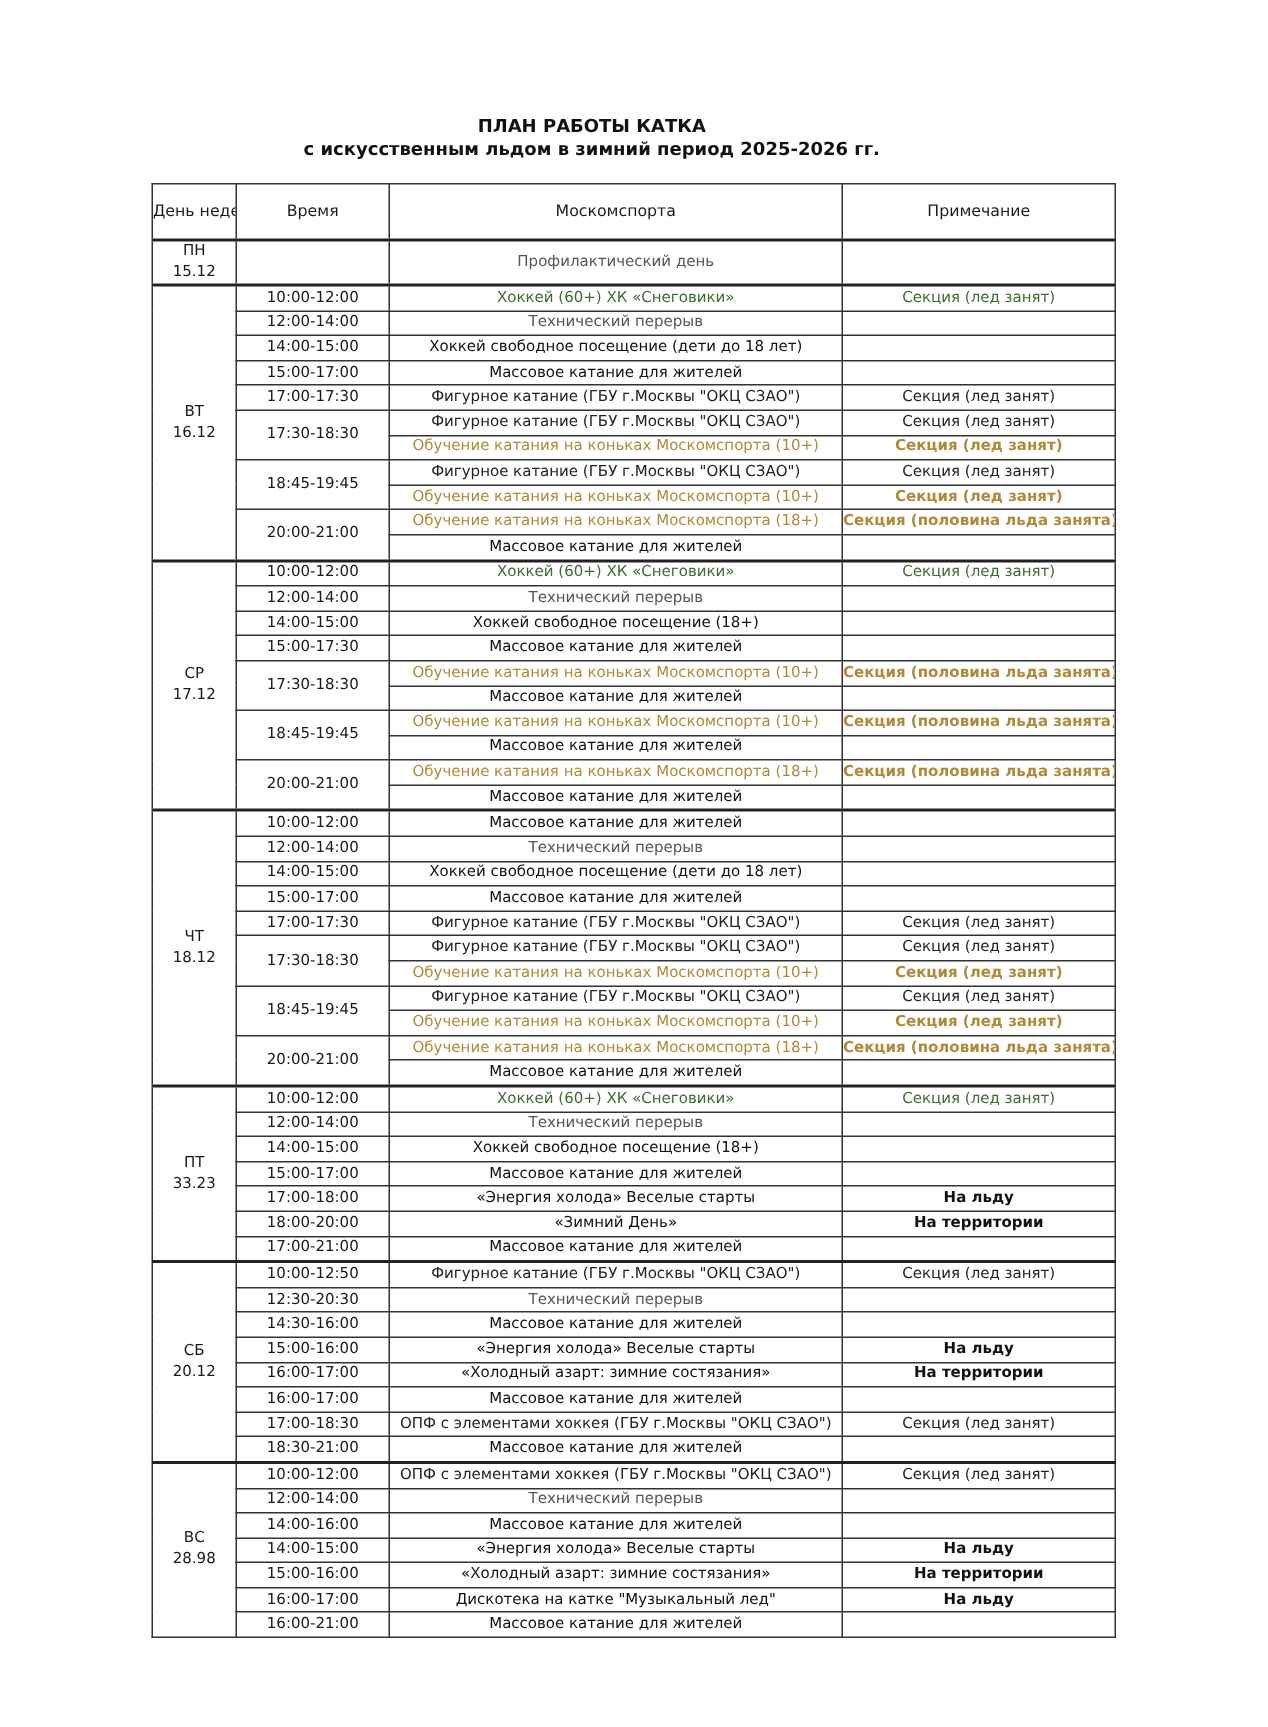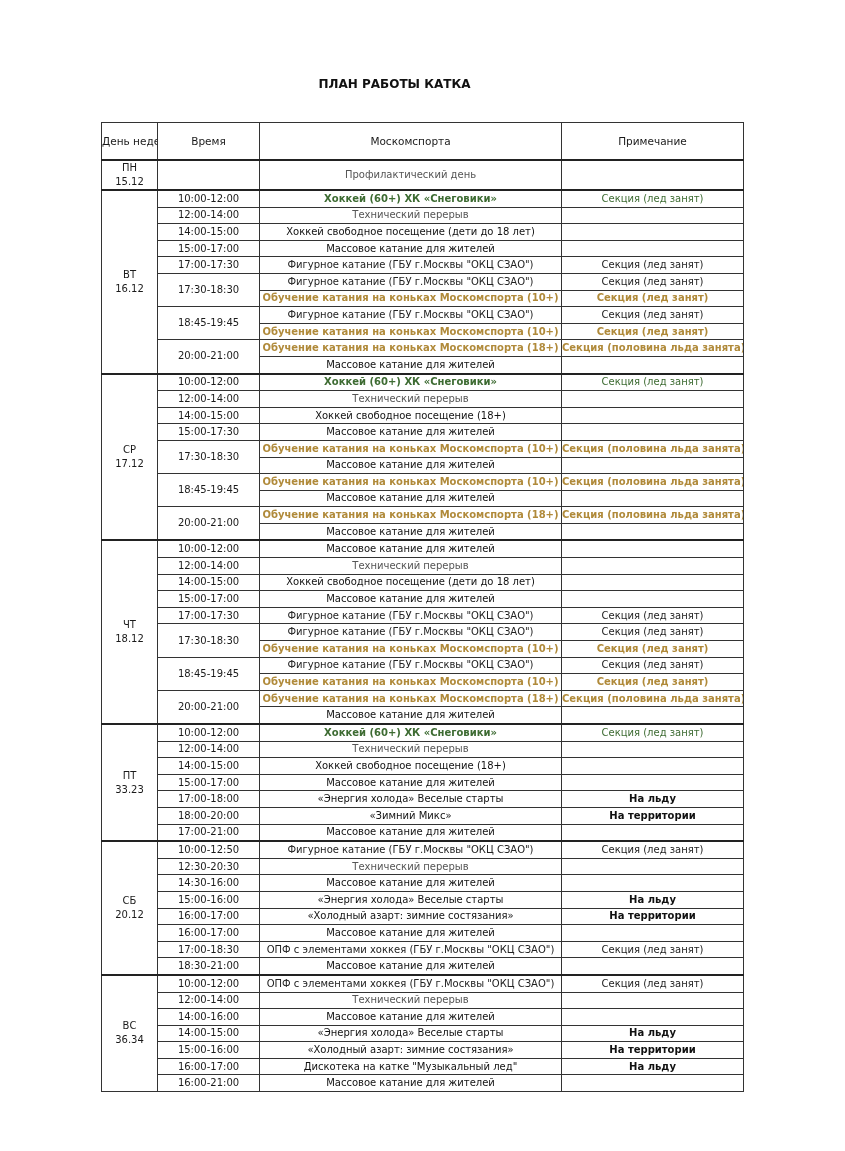--- a/index.html
+++ b/index.html
@@ -9,32 +9,33 @@
   table.schedule { position: absolute; left: 101px; top: 122px; width: 642px; border-collapse: collapse; table-layout: fixed; }
   table.schedule td, table.schedule th { border: 1px solid #333; padding: 0; font-size: 10px; text-align: center; vertical-align: middle; height: 15.6px; line-height: 14px; white-space: nowrap; overflow: hidden; }
   table.schedule th { font-weight: normal; height: 36px; font-size: 10.5px; line-height: 13px; }
   table.schedule tr.day-start td { border-top: 2px solid #222; }
   col.c-day { width: 56px; } col.c-time { width: 102px; } col.c-event { width: 302px; } col.c-note { width: 182px; }
   td.day { font-size: 10.5px; line-height: 13px; }
   td.time { font-size: 10px; }
   .k-bold { font-weight: normal; color: #111; }
   .k-normal { font-weight: normal; color: #222; }
   .k-light { font-weight: normal; color: #555; }
-  .k-green { font-weight: bold; color: #3d6b32; }
-  .k-gold { font-weight: bold; color: #b08a3a; margin-top: 26px; }
+  .k-green { font-weight: normal; color: #3d6b32; }
+  .k-gold { font-weight: normal; color: #b08a3a; margin-top: 26px; }
   .n-green { color: #3d6b32; }
   .n-normal { color: #222; }
   .n-bold { font-weight: bold; color: #111; margin-top: 12px; }
   .n-gold { font-weight: bold; color: #b08a3a; }
 </style>
 </head>
 <body>
 
 <div class="titles">
   <div>ПЛАН РАБОТЫ КАТКА</div>
+  <div>с искусственным льдом в зимний период 2025-2026 гг.</div>
 </div>
 
 <table class="schedule">
   <colgroup>
       <col class="c-day">
       <col class="c-time">
       <col class="c-event">
       <col class="c-note">
     </colgroup>
   <thead>
@@ -242,21 +243,21 @@
         <td class="k-bold">Массовое катание для жителей</td>
         <td class="n-normal"></td>
       </tr>
       <tr>
         <td class="time">17:00-18:00</td>
         <td class="k-bold">«Энергия холода» Веселые старты</td>
         <td class="n-bold">На льду</td>
       </tr>
       <tr>
         <td class="time">18:00-20:00</td>
-        <td class="k-bold">«Зимний Микс»</td>
+        <td class="k-bold">«Зимний День»</td>
         <td class="n-bold">На территории</td>
       </tr>
       <tr>
         <td class="time">17:00-21:00</td>
         <td class="k-bold">Массовое катание для жителей</td>
         <td class="n-normal"></td>
       </tr>
       <tr class="day-start">
         <td class="day" rowspan="8">
           <div>СБ</div>
@@ -297,21 +298,21 @@
         <td class="n-normal">Секция (лед занят)</td>
       </tr>
       <tr>
         <td class="time">18:30-21:00</td>
         <td class="k-bold">Массовое катание для жителей</td>
         <td class="n-normal"></td>
       </tr>
       <tr class="day-start">
         <td class="day" rowspan="7">
           <div>ВС</div>
-          <div>36.34</div>
+          <div>28.98</div>
         </td>
         <td class="time">10:00-12:00</td>
         <td class="k-normal">ОПФ с элементами хоккея (ГБУ г.Москвы "ОКЦ СЗАО")</td>
         <td class="n-normal">Секция (лед занят)</td>
       </tr>
       <tr>
         <td class="time">12:00-14:00</td>
         <td class="k-light">Технический перерыв</td>
         <td class="n-normal"></td>
       </tr>

